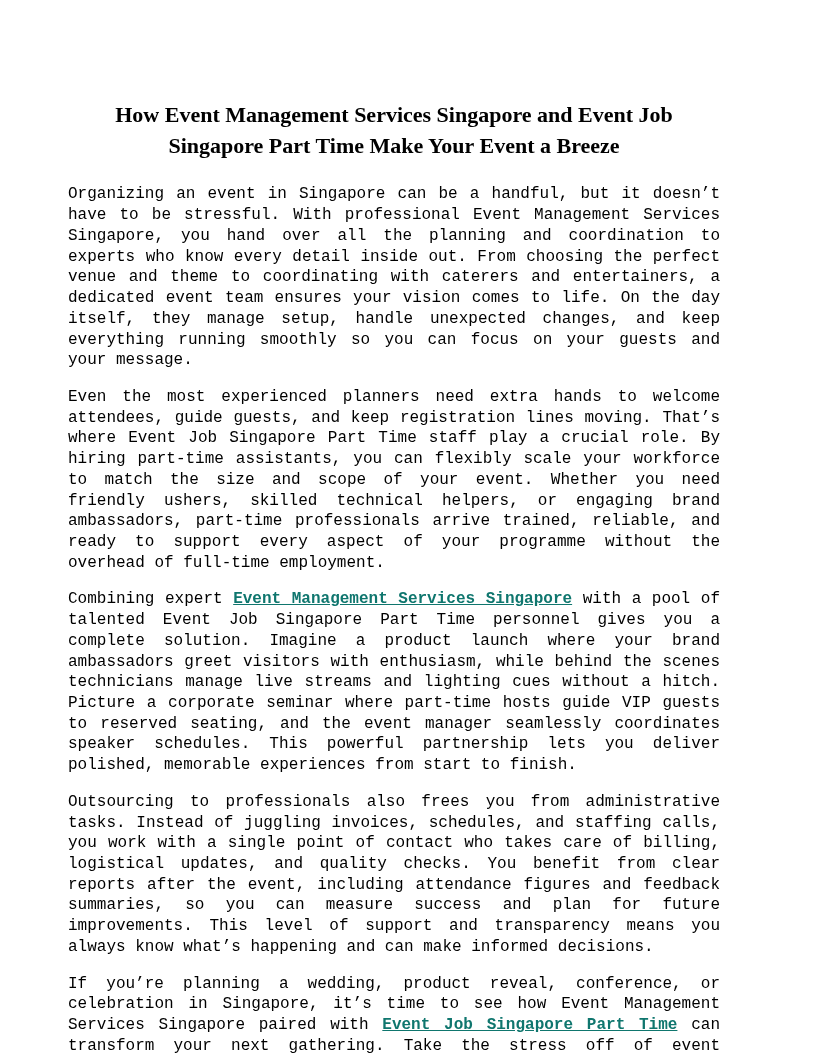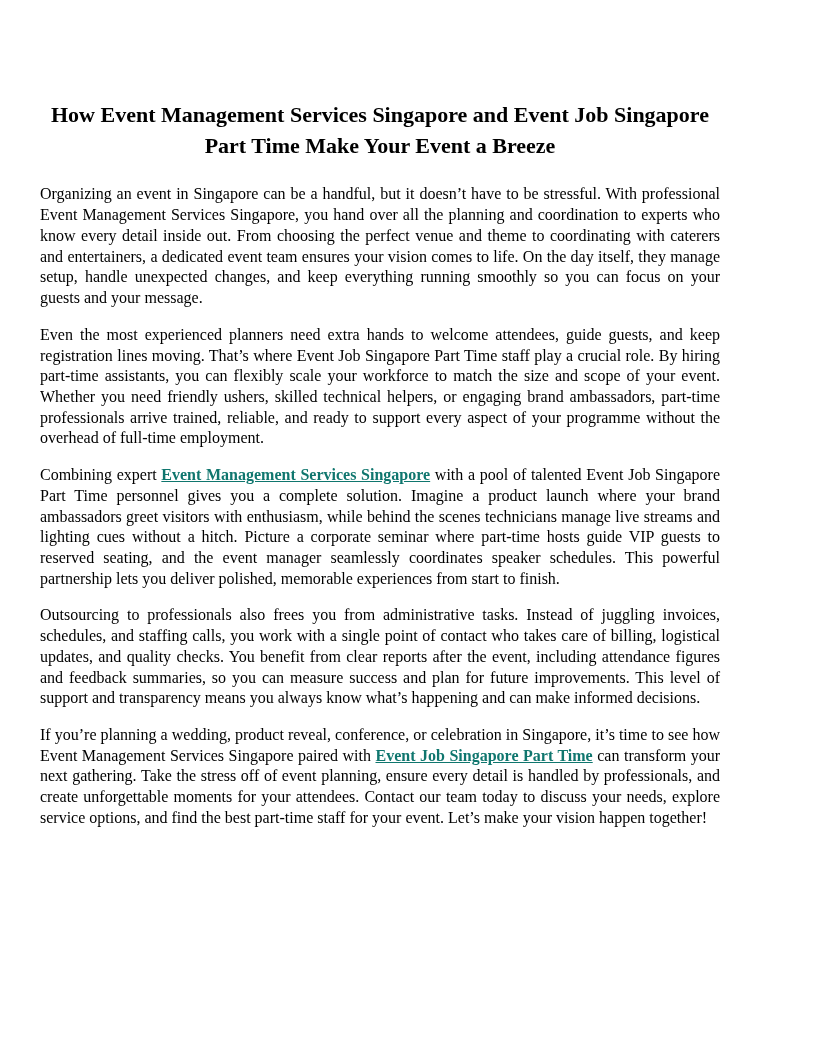--- a/index.html
+++ b/index.html
@@ -1,39 +1,40 @@
 <!DOCTYPE html>
 <html><head>
 <meta charset="utf-8">
 <style>
   * { margin: 0; padding: 0; box-sizing: border-box; }
   html, body { background: #ffffff; }
   .page {
     width: 816px;
     height: 1056px;
     background: #ffffff;
-    padding: 99px 96px 96px 40px;
+    padding: 99px 96px 96px 68px;
     font-family: "Liberation Serif", "DejaVu Serif", serif;
     color: #000000;
     overflow: hidden;
   }
   .doc-title {
     font-size: 22px;
     font-weight: bold;
     text-align: center;
     line-height: 1.42;
     margin: 0 auto 23px auto;
     color: #000000;
   }
   .para {
     font-size: 16px;
     line-height: 1.295;
     text-align: justify;
     margin: 0 0 16px 0;
     color: #000000;
+    font-family: Liberation Mono, monospace;
   }
   .para:last-child { margin-bottom: 0; }
   .doc-link {
     color: #0f766e;
     font-weight: bold;
     text-decoration: underline;
     cursor: pointer;
   }
 </style>
 </head>

